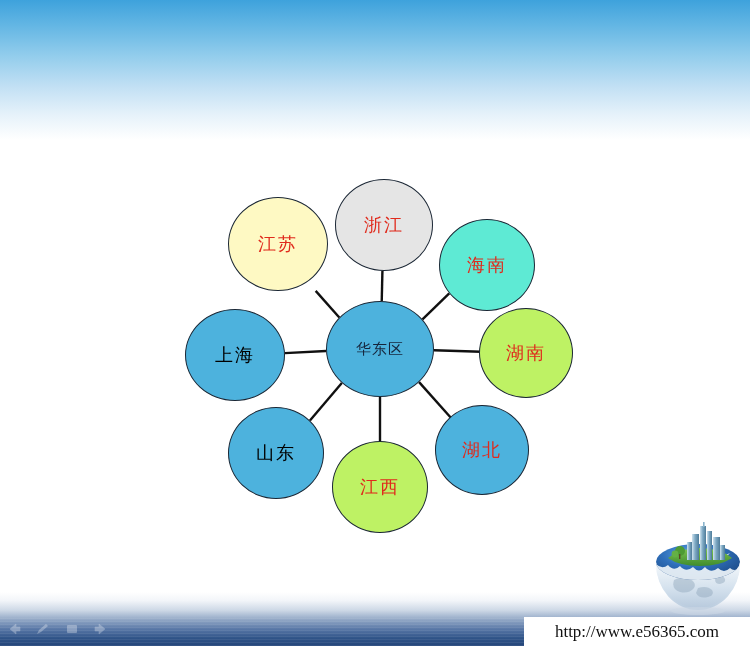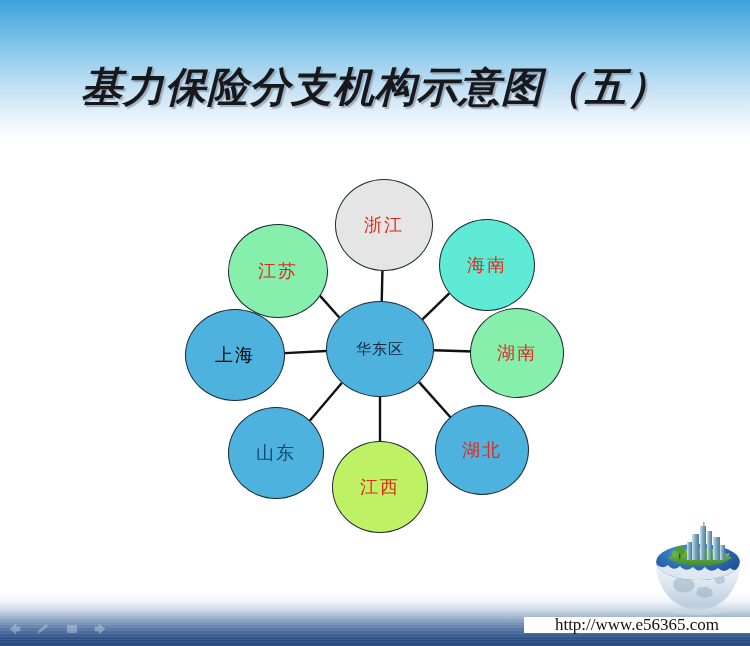--- a/index.html
+++ b/index.html
@@ -134,21 +134,21 @@
     position: absolute;
     left: 648px; top: 518px;
     width: 100px; height: 100px;
   }
   .globe-logo svg { display:block; }
 
   
   .url-box {
     position: absolute;
     left: 524px; top: 617px;
-    width: 226px; height: 16px;
+    width: 226px; height: 29px;
     background: #ffffff;
     display: flex;
     align-items: center;
     justify-content: center;
   }
   .url-box .url-text {
     font-family: "Liberation Serif", "DejaVu Serif", serif;
     font-size: 17px;
     color: #101010;
     letter-spacing: 0px;
@@ -181,56 +181,55 @@
         <rect x="3" y="3" width="10" height="8" rx="1" fill="#ffffff"></rect>
       </svg>
     </span>
     <span class="ctl">
       <svg viewBox="0 0 16 14" width="16" height="14">
         <path d="M6 2 L12 7 L6 12 L6 9 L2 9 L2 5 L6 5 Z" fill="#ffffff" stroke="#ffffff" stroke-width="0.6"></path>
       </svg>
     </span>
   </div>
 
-  <div class="title">基力保险分支机构示意图（五）</div>
 
   <div class="diagram">
     <svg class="links" viewBox="0 0 400 360" id="links-svg">
         <line x1="201.74102987659174" y1="136.02495451169443" x2="202.42017659346305" y2="105.97608525962619" stroke="#101010" stroke-width="2.4"></line>
         <line x1="242.4749613927085" y1="154.3601515515056" x2="269.24447876203686" y2="128.40485476314046" stroke="#101010" stroke-width="2.4"></line>
         <line x1="253.9802883731341" y1="185.2968237446999" x2="301.0171564159759" y2="186.78422773934383" stroke="#101010" stroke-width="2.4"></line>
         <line x1="239.09467625913646" y1="217.11163356119735" x2="271.9731521448257" y2="253.95784353637748" stroke="#101010" stroke-width="2.4"></line>
         <line x1="200" y1="232" x2="200" y2="276" stroke="#101010" stroke-width="2.4"></line>
         <line x1="161.81623381592644" y1="217.94112549695427" x2="129.94112549695427" y2="255.4730880654188" stroke="#101010" stroke-width="2.4"></line>
         <line x1="146.0461713935838" y1="185.98450863839693" x2="104.95724870964465" y2="188.09817922153627" stroke="#101010" stroke-width="2.4"></line>
         <line x1="159.31147561816627" y1="152.4420159478588" x2="135.674559612809" y2="125.90052605105492" stroke="#101010" stroke-width="2.4"></line>
       </svg>
     <div id="nodes-host">
         <div class="node" style="left: 155px; top: 14px; width: 98px; height: 92px; background: #e5e5e5; border-color: rgb(27, 39, 53);">
           <span class="lbl" style="color: rgb(224, 42, 28);">浙江</span>
         </div>
         <div class="node" style="left: 259px; top: 54px; width: 96px; height: 92px; background: #5eead4; border-color: rgb(27, 39, 53);">
           <span class="lbl" style="color: rgb(224, 42, 28);">海南</span>
         </div>
-        <div class="node" style="left: 290px; top: 143px; width: 94px; height: 90px; background: #86efac; border-color: rgb(27, 39, 53);">
+        <div class="node" style="left: 299px; top: 143px; width: 94px; height: 90px; background: #bef264; border-color: rgb(27, 39, 53);">
           <span class="lbl" style="color: rgb(224, 42, 28);">湖南</span>
         </div>
         <div class="node" style="left: 255px; top: 240px; width: 94px; height: 90px; background: rgb(77, 178, 221); border-color: rgb(27, 39, 53);">
           <span class="lbl" style="color: rgb(224, 42, 28);">湖北</span>
         </div>
         <div class="node" style="left: 152px; top: 276px; width: 96px; height: 92px; background: #bef264; border-color: rgb(27, 39, 53);">
           <span class="lbl" style="color: rgb(224, 42, 28);">江西</span>
         </div>
         <div class="node" style="left: 48px; top: 242px; width: 96px; height: 92px; background: rgb(77, 178, 221); border-color: rgb(27, 39, 53);">
-          <span class="lbl" style="color: #0c4a6e; text-align: center;">山东</span>
+          <span class="lbl" style="color: #000000; text-align: center;">山东</span>
         </div>
         <div class="node" style="left: 5px; top: 144px; width: 100px; height: 92px; background: rgb(77, 178, 221); border-color: rgb(27, 39, 53);">
           <span class="lbl" style="color: #000000;">上海</span>
         </div>
-        <div class="node" style="left: 48px; top: 59px; width: 100px; height: 94px; background: #86efac; border-color: rgb(27, 39, 53);">
+        <div class="node" style="left: 48px; top: 32px; width: 100px; height: 94px; background: #fef9c3; border-color: rgb(27, 39, 53);">
           <span class="lbl" style="color: rgb(224, 42, 28);">江苏</span>
         </div>
         <div class="node center" style="left: 146px; top: 136px; width: 108px; height: 96px; background: rgb(77, 178, 221); border-color: rgb(27, 39, 53);">
           <span class="lbl" style="color: rgb(22, 36, 58);">华东区</span>
         </div>
       </div>
   </div>
 
   <div class="globe-logo">
     <svg viewBox="0 0 100 100" width="100" height="100">

